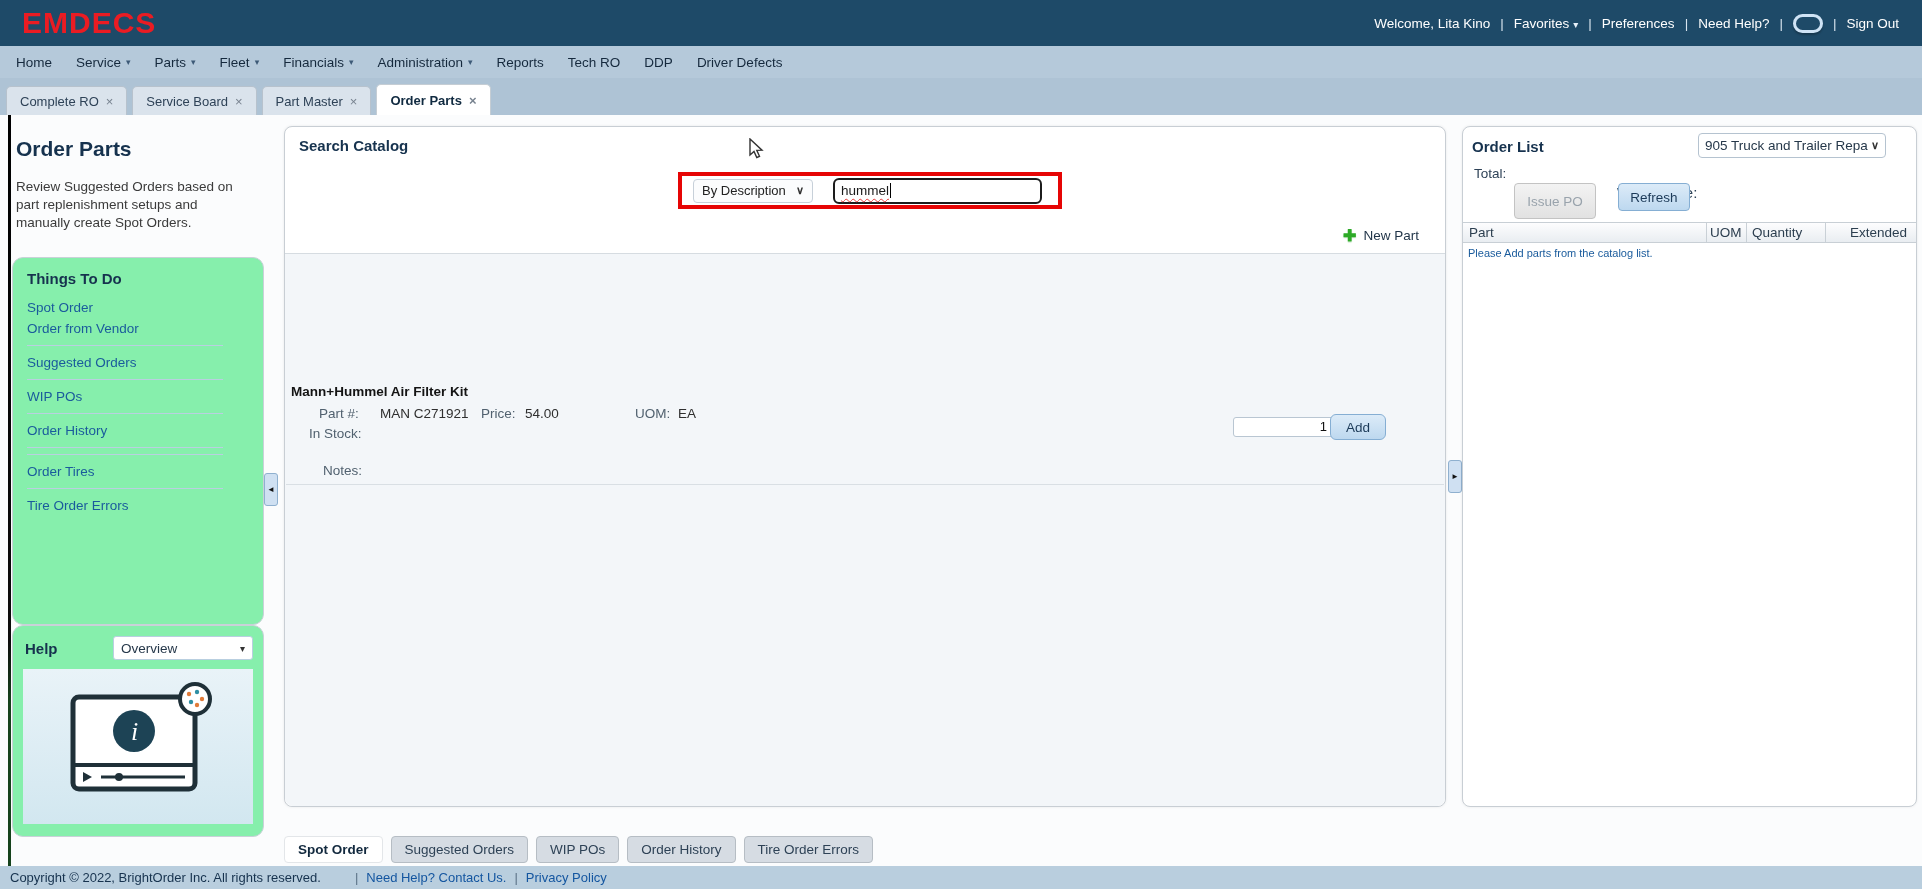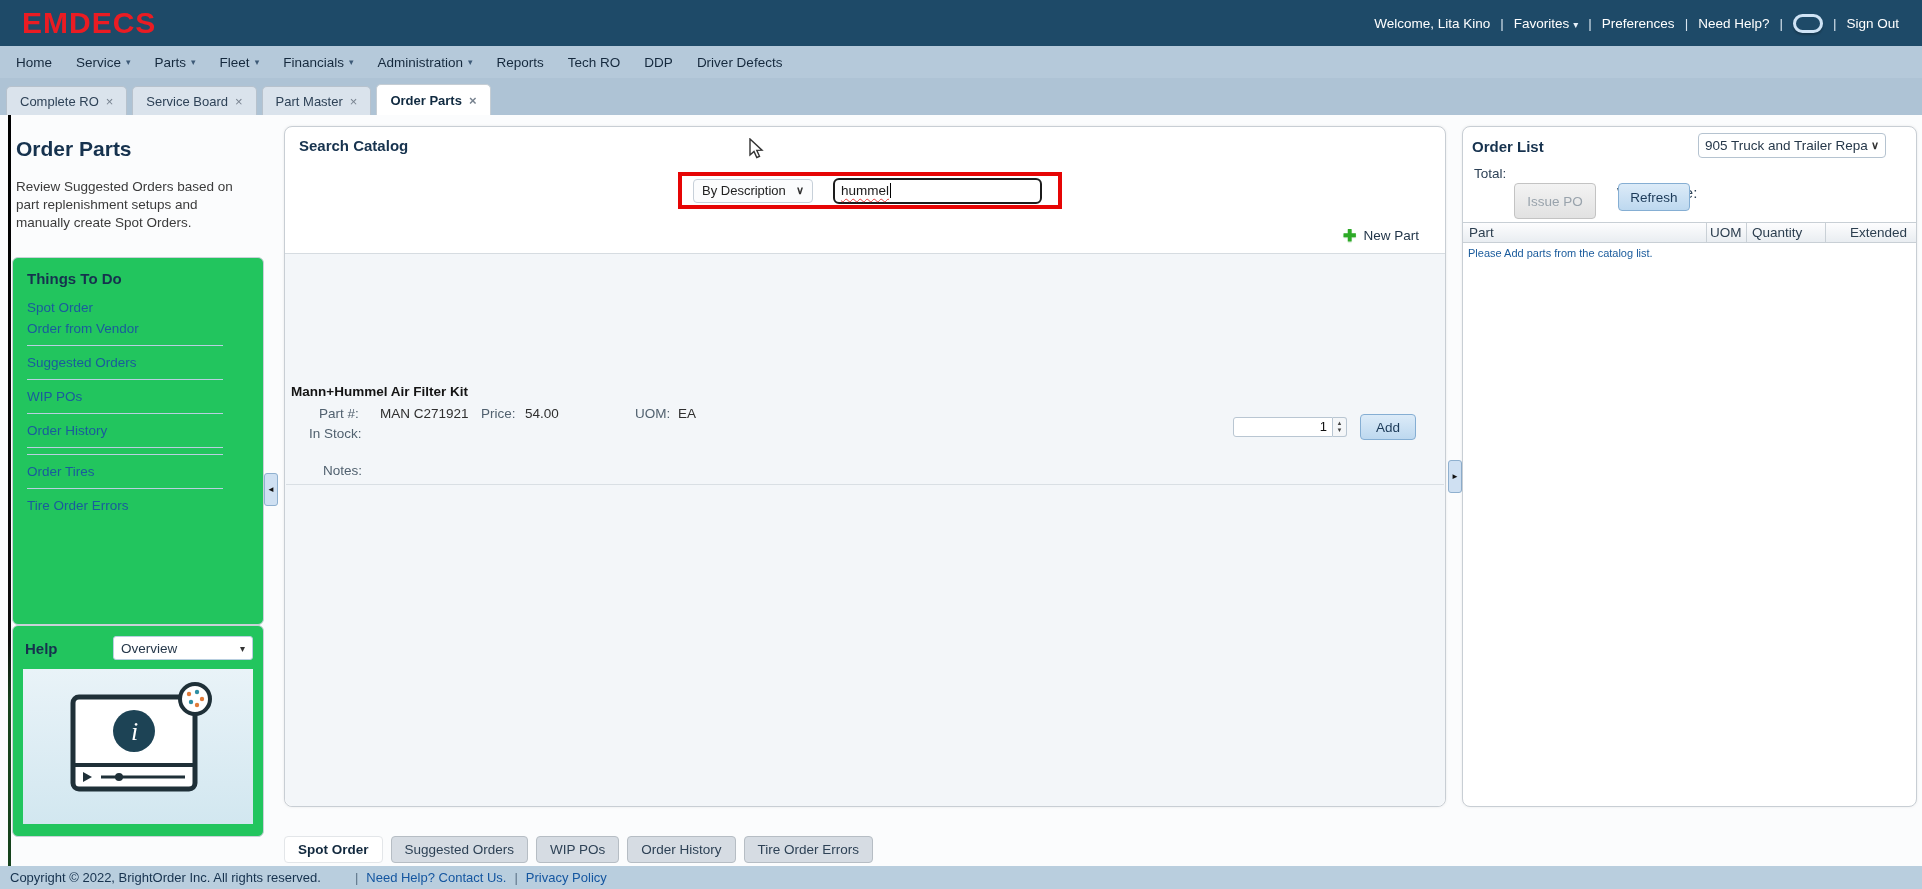--- a/index.html
+++ b/index.html
@@ -26,21 +26,21 @@
   .tab .tab-close { color:#77828f; font-size:13px; }
   .tab.active { background:#fff; border-color:#c5cdd4; font-weight:bold; color:#102a40; height:31px; }
 
   
   .edge-strip { position:absolute; left:8px; top:115px; width:3px; height:751px; background:linear-gradient(#000 0%, #0c0c0c 70%, #15421c 78%, #15421c 100%); }
 
   
   .sidebar { position:absolute; left:12px; top:115px; width:252px; }
   .sidebar h1 { margin:22px 0 0 4px; font-size:21px; font-weight:bold; color:#16324e; }
   .sidebar .desc { margin:17px 0 0 4px; width:238px; font-size:13.5px; line-height:1.32; color:#3b3b3b; }
-  .panel-box { background:#22c55e; border:1px solid #c9d1d8; border-radius:6px; }
+  .panel-box { background:#86efac; border:1px solid #c9d1d8; border-radius:11px; }
   .todo-box { margin-top:26px; height:368px; padding:12px 14px; overflow:hidden; }
   .todo-box h2 { font-size:15px; font-weight:bold; color:#16324e; margin-bottom:10px; }
   .todo-link { display:block; font-size:13.5px; color:#1a5b9c; padding:3px 0; text-decoration:none; cursor:pointer; white-space:nowrap; }
   .todo-hr { border:none; border-top:1px solid #b9cfe0; width:196px; margin:6px 0; }
   .help-box { height:212px; padding:10px; }
   .help-head { display:flex; align-items:center; justify-content:space-between; }
   .help-head h2 { font-size:15px; font-weight:bold; color:#16324e; margin-left:2px; }
   .help-select { width:140px; height:24px; border:1px solid #b9cfe0; border-radius:3px; background:#fff; display:flex; align-items:center; justify-content:space-between; padding:0 7px; font-size:13.5px; color:#26384a; }
   .help-thumb { margin-top:9px; height:155px; background:linear-gradient(#e9f3f8, #d2e7f0); display:flex; align-items:center; justify-content:center; }
 
@@ -62,21 +62,21 @@
   .plus-icon { color:#2daa27; font-size:16px; font-weight:bold; text-shadow:0 1px 1px #9dd39a; }
   .catalog-body { position:absolute; left:0; right:0; top:126px; bottom:0; background:#f3f6f9; border-top:1px solid #d6dce1; border-radius:0 0 8px 8px; }
   .part-name { position:absolute; left:6px; top:130px; font-size:13.5px; font-weight:bold; color:#141414; }
   .plabel { position:absolute; font-size:13.5px; color:#51616f; }
   .pvalue { position:absolute; font-size:13.5px; color:#2f2f2f; }
   .part-divider { position:absolute; left:1px; right:1px; top:230px; border-top:1px solid #d9dfe4; }
   .qty-input { position:absolute; left:948px; top:163px; width:100px; height:20px; background:#fff; border:1px solid #b9c6d2; border-radius:3px 0 0 3px; font-size:13px; color:#111; text-align:right; padding-right:5px; line-height:18px; }
   .qty-spin { position:absolute; left:1048px; top:163px; width:14px; height:20px; border:1px solid #b9c6d2; border-left:none; border-radius:0 3px 3px 0; background:#f4f6f8; display:flex; flex-direction:column; align-items:center; justify-content:center; }
   .qty-spin span { font-size:6px; line-height:7px; color:#444; }
   .btn-blue { background:linear-gradient(#dcebf8, #bdd8ef); border:1px solid #85aed3; border-radius:4px; color:#1c3a58; font-size:13.5px; display:flex; align-items:center; justify-content:center; }
-  .add-btn { position:absolute; left:1075px; top:160px; width:56px; height:26px; }
+  .add-btn { position:absolute; left:1045px; top:160px; width:56px; height:26px;border-radius:6px; }
 
   
   .bottom-tabs { position:absolute; left:284px; top:836px; display:flex; gap:8px; }
   .btab { height:27px; display:flex; align-items:center; padding:0 13px; font-size:13.5px; color:#2e4256; background:#d6dce3; border:1px solid #b6bdc4; border-radius:4px; white-space:nowrap; }
   .btab.active { background:#fff; border-color:#e3e6e9; font-weight:bold; color:#12293e; }
 
   
   .right-card { position:absolute; left:1462px; top:126px; width:455px; height:681px; background:#fff; border:1px solid #c8ced4; border-radius:8px; box-shadow:0 0 3px rgba(0,0,0,0.08); }
   .ol-title { position:absolute; left:9px; top:11px; font-size:15px; font-weight:bold; color:#16324e; }
   .wh-label { position:absolute; left:154px; top:13px; font-size:15px; color:#2e4257;margin-top:44px; }

